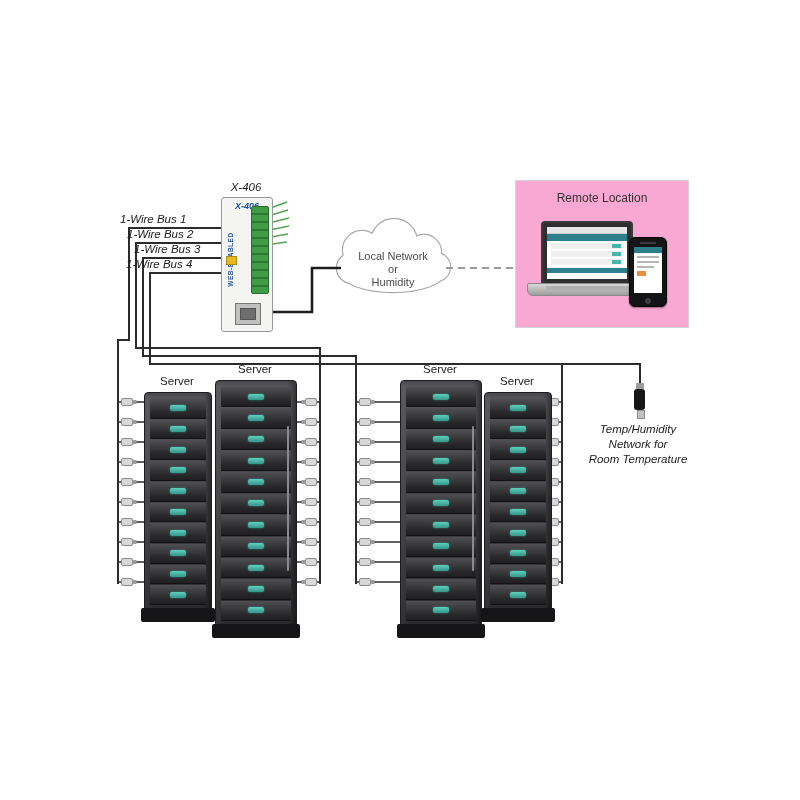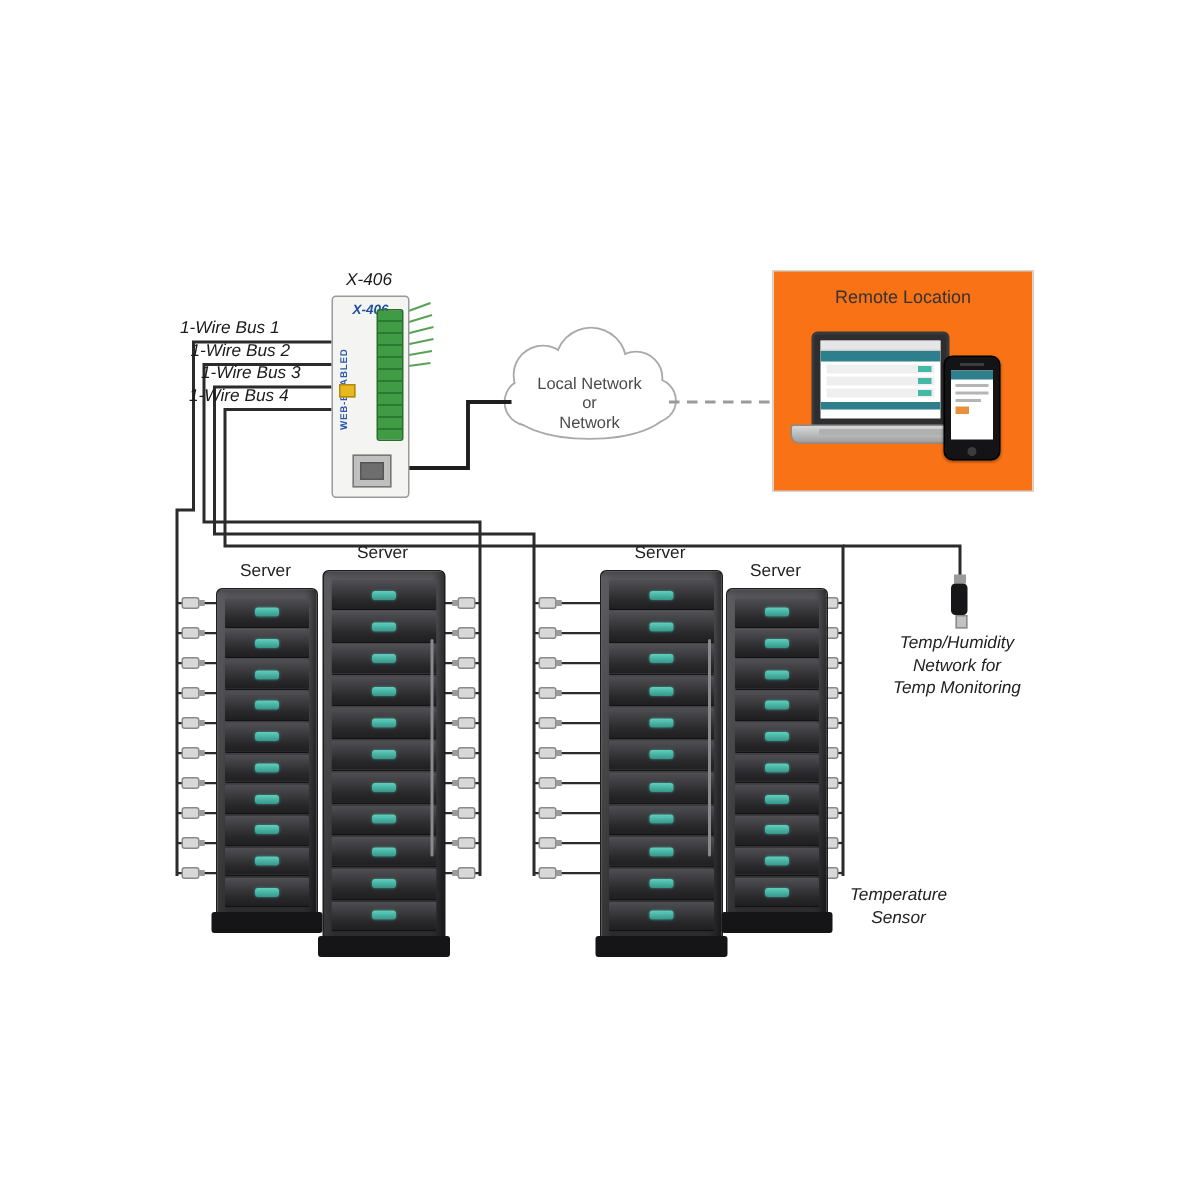--- a/index.html
+++ b/index.html
@@ -33,21 +33,21 @@
   .yellow-tag{position:absolute;left:4px;top:58px;width:9px;height:7px;background:#e8b820;border:1px solid #b08a10;}
   .ethernet-port{position:absolute;left:13px;bottom:6px;width:24px;height:20px;background:#c0c0c0;border:1px solid #777;}
   .ethernet-inner{width:14px;height:10px;margin:4px auto 0;background:#6e6e6e;border:1px solid #555;}
 
   
   .cloud-label{position:absolute;left:343px;top:250px;width:100px;z-index:4;
     text-align:center;font-size:11px;color:#4a4a4a;line-height:13px;}
 
   
   .remote-panel{position:absolute;left:515px;top:180px;width:172px;height:146px;z-index:2;
-    background:#f97316;border:1px solid #d5d5d5;}
+    background:#f9a8d4;border:1px solid #d5d5d5;}
   .remote-title{position:absolute;top:10px;left:0;width:100%;text-align:center;font-size:12px;color:#333;}
   .laptop{position:absolute;left:25px;top:40px;width:92px;height:76px;}
   .laptop-screen{position:absolute;left:0;top:0;width:92px;height:64px;background:#2e2e30;
     border:2px solid #3a3a3c;border-radius:4px 4px 0 0;box-sizing:border-box;padding:4px;}
   .page{width:100%;height:100%;background:#fff;overflow:hidden;}
   .browser-bar{height:6px;background:#e6e6e6;border-bottom:1px solid #ccc;}
   .page-header{height:7px;background:#2e7f8c;}
   .page-row{height:6px;margin:2px 4px 0;background:#efefef;position:relative;}
   .page-row::after{content:'';position:absolute;right:2px;top:1px;width:9px;height:4px;background:#45b8a8;}
   .page-footer{height:5px;background:#2e7f8c;margin-top:3px;}
@@ -256,21 +256,21 @@
   </div>
 
   <div class="lbl bus-label" style="left:120px;top:213px;">1-Wire Bus 1</div>
   <div class="lbl bus-label" style="left:127px;top:228px;text-align:center;">1-Wire Bus 2</div>
   <div class="lbl bus-label" style="left:134px;top:243px;font-style:italic;">1-Wire Bus 3</div>
   <div class="lbl bus-label" style="left:126px;top:258px;text-align:right;">1-Wire Bus 4</div>
 
   <div class="cloud-label">
     <div>Local Network</div>
     <div>or</div>
-    <div>Network</div>
+    <div>Humidity</div>
   </div>
 
   <div class="remote-panel">
     <div class="remote-title">Remote Location</div>
     <div class="laptop">
       <div class="laptop-screen">
         <div class="page">
           <div class="browser-bar"></div>
           <div class="page-header"></div>
           <div class="page-row"></div>
@@ -294,25 +294,21 @@
     </div>
   </div>
 
   <div class="probe-connector"></div>
   <div class="probe-body"></div>
   <div class="probe-tip"></div>
 
   <div class="note" style="left:578px;top:422px;width:120px;">
     <span style="display:block">Temp/Humidity</span>
     <span style="display:block">Network for</span>
-    <span style="display:block">Temp Monitoring</span>
-  </div>
-  <div class="note" style="left:556px;top:590px;width:86px;">
-    <span style="display:block">Temperature</span>
-    <span style="display:block">Sensor</span>
+    <span style="display:block">Room Temperature</span>
   </div>
 
 <div class="rack" style="left: 144px; top: 392px; width: 66px; height: 222px;">
       <div class="rack-plinth"></div>
       <div class="rack-units">
         <div class="unit">
           <div class="unit-led"></div>
         </div>
         <div class="unit">
           <div class="unit-led"></div>

